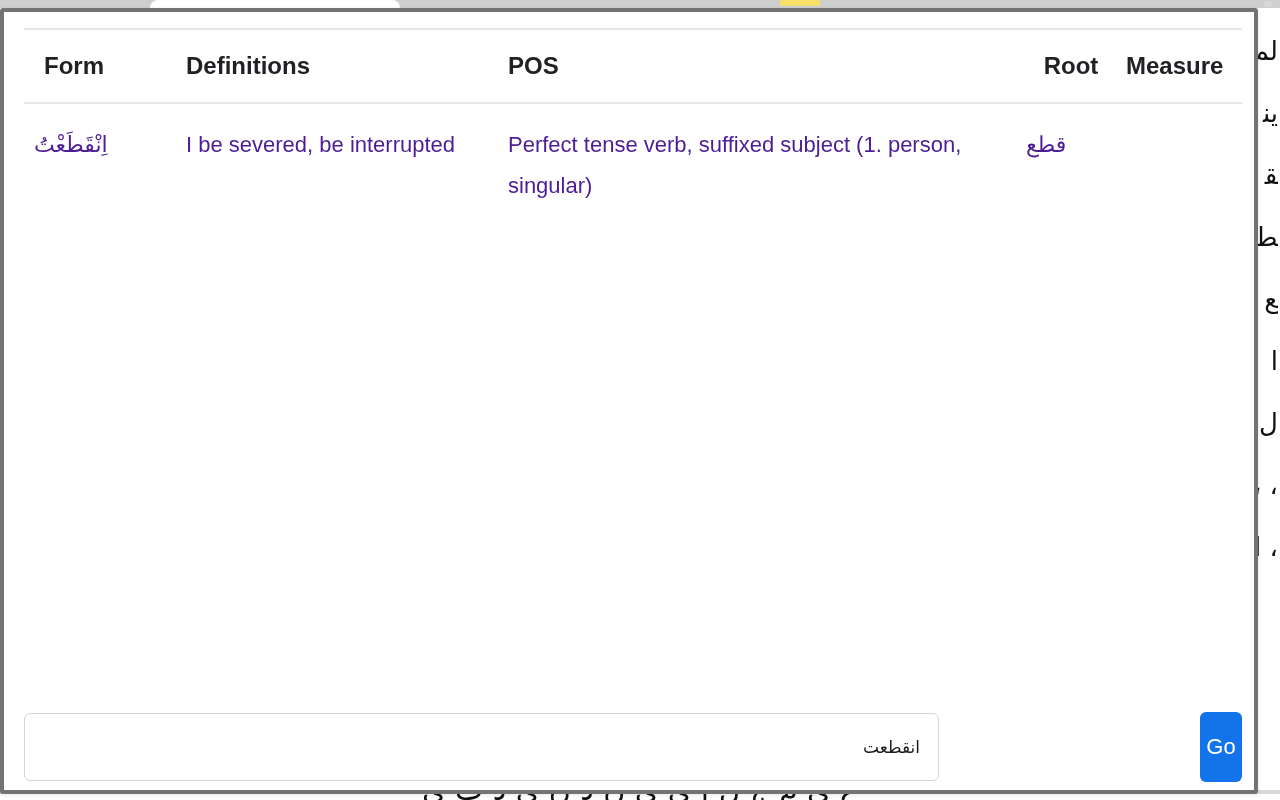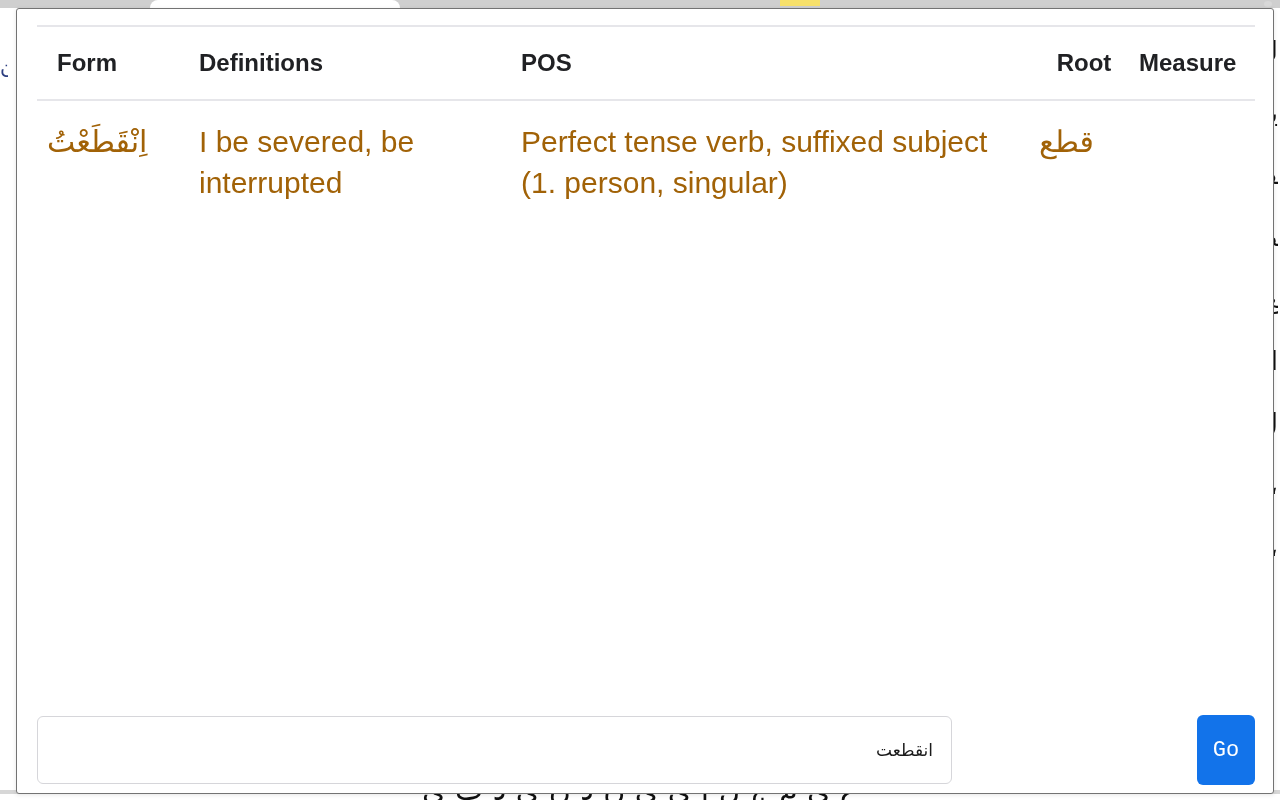--- a/index.html
+++ b/index.html
@@ -103,26 +103,26 @@
     left: 0;
     bottom: 6px;
     width: 1280px;
     height: 4px;
     background: #d7d7d7;
   }
 
   
   .modal {
     position: absolute;
-    left: 16px;
+    left: 0;
     top: 8px;
     width: 1258px;
     height: 786px;
     background: #ffffff;
-    border: 1px solid #737373;
+    border: 4px solid #737373;
     border-radius: 3px;
     box-shadow: 0 1px 4px rgba(0,0,0,.10);
     overflow: hidden;
   }
 
   .modal-inner {
     padding: 0 20px;
     height: 100%;
     position: relative;
   }
@@ -150,22 +150,22 @@
   col.c-root    { width: 100px; }
   col.c-measure { width: 126px; }
 
   table.results thead th.th-form    { padding-left: 20px; }
   table.results thead th.th-defs    { padding-left: 10px; }
   table.results thead th.th-pos     { padding-left: 10px; margin-top: 45px; }
   table.results thead th.th-root    { padding-left: 10px; text-align: center; }
   table.results thead th.th-measure { padding-left: 10px; }
 
   table.results tbody td {
-    font-size: 30px;
-    color: #a16207;
+    font-size: 22px;
+    color: #4c1d95;
     line-height: 41px;
     padding: 20px 10px 20px 10px;
     border-bottom: 2px solid #ececf0;
     vertical-align: top;
   }
   table.results tbody tr:last-child td { border-bottom: none; }
 
   td.cell-form {
     padding-left: 20px;
     font-family: "DejaVu Sans", sans-serif;
@@ -204,27 +204,27 @@
     font-family: "DejaVu Sans", sans-serif;
     font-size: 17px;
     color: #1a1a1a;
     padding: 0 18px;
     direction: rtl;
     text-align: right;
     outline: none;
   }
   .search-input::placeholder { color: #9aa0a6; }
   .go-button {
-    width: 58px;
+    width: 42px;
     height: 70px;
     background: #1273ea;
     color: #ffffff;
     border: none;
     border-radius: 6px;
-    font-family: Liberation Mono, monospace;
+    font-family: Liberation Sans, sans-serif;
     font-size: 22px;
     cursor: pointer;
     margin-right: 0px;
   }
 </style>
 </head>
 <body>
 
 <div id="page-root">
 

